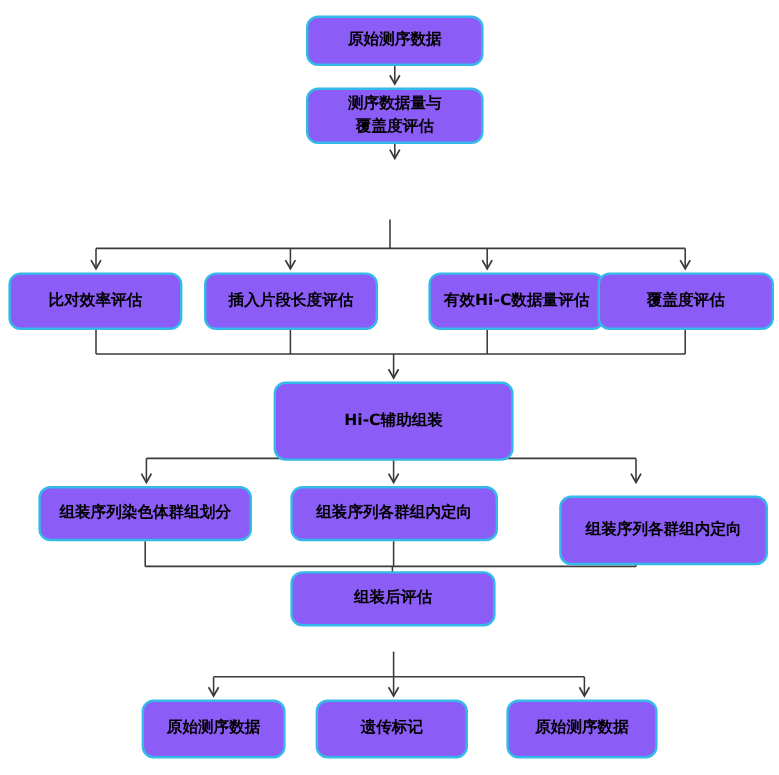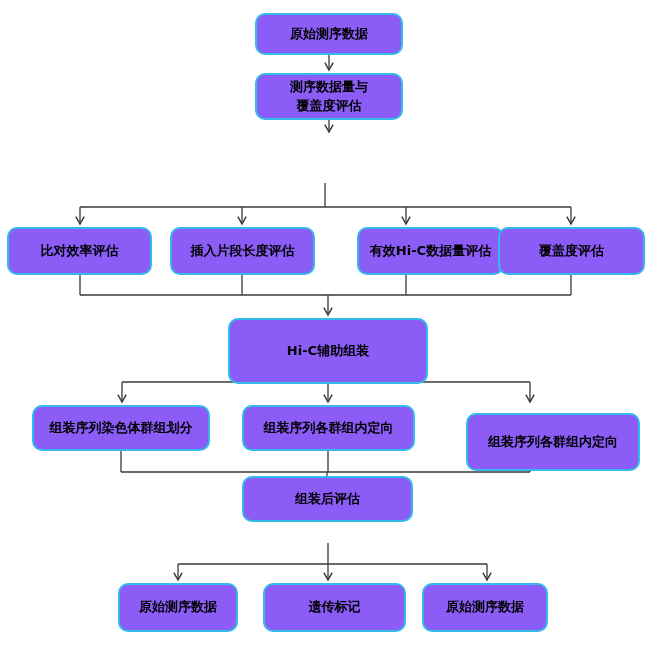--- a/index.html
+++ b/index.html
@@ -45,21 +45,21 @@
   .n-align    { left:7px;   top:227px; width:145px; height:48px; }
   .n-insert   { left:170px; top:227px; width:145px; height:48px; }
   .n-valid    { left:333px; top:227px; width:147px; height:48px;margin-left:24px; }
   .n-coverage { left:498px; top:227px; width:147px; height:48px;text-align:right; }
   .n-assembly { left:228px; top:318px; width:200px; height:66px; }
   .n-cluster  { left:32px;  top:405px; width:178px; height:46px;text-align:right; }
   .n-order    { left:242px; top:405px; width:173px; height:46px; }
   .n-orient   { left:443px; top:413px; width:174px; height:58px;margin-left:23px; }
   .n-posteval { left:242px; top:476px; width:171px; height:46px; }
   .n-ref      { left:118px; top:583px; width:120px; height:49px; }
-  .n-marker   { left:263px; top:583px; width:143px; height:49px; }
+  .n-marker   { left:263px; top:583px; width:127px; height:49px; }
   .n-related  { left:422px; top:583px; width:126px; height:49px; }
 </style>
 </head>
 <body>
 
 <div class="canvas">
 
   <svg class="connectors" width="649" height="646" viewBox="0 0 649 646" stroke="#3a3a3a" stroke-width="1.3" fill="none">
     <defs>
       <marker id="arrow" viewBox="0 0 10 10" refX="8" refY="5" markerWidth="8" markerHeight="8" orient="auto">

